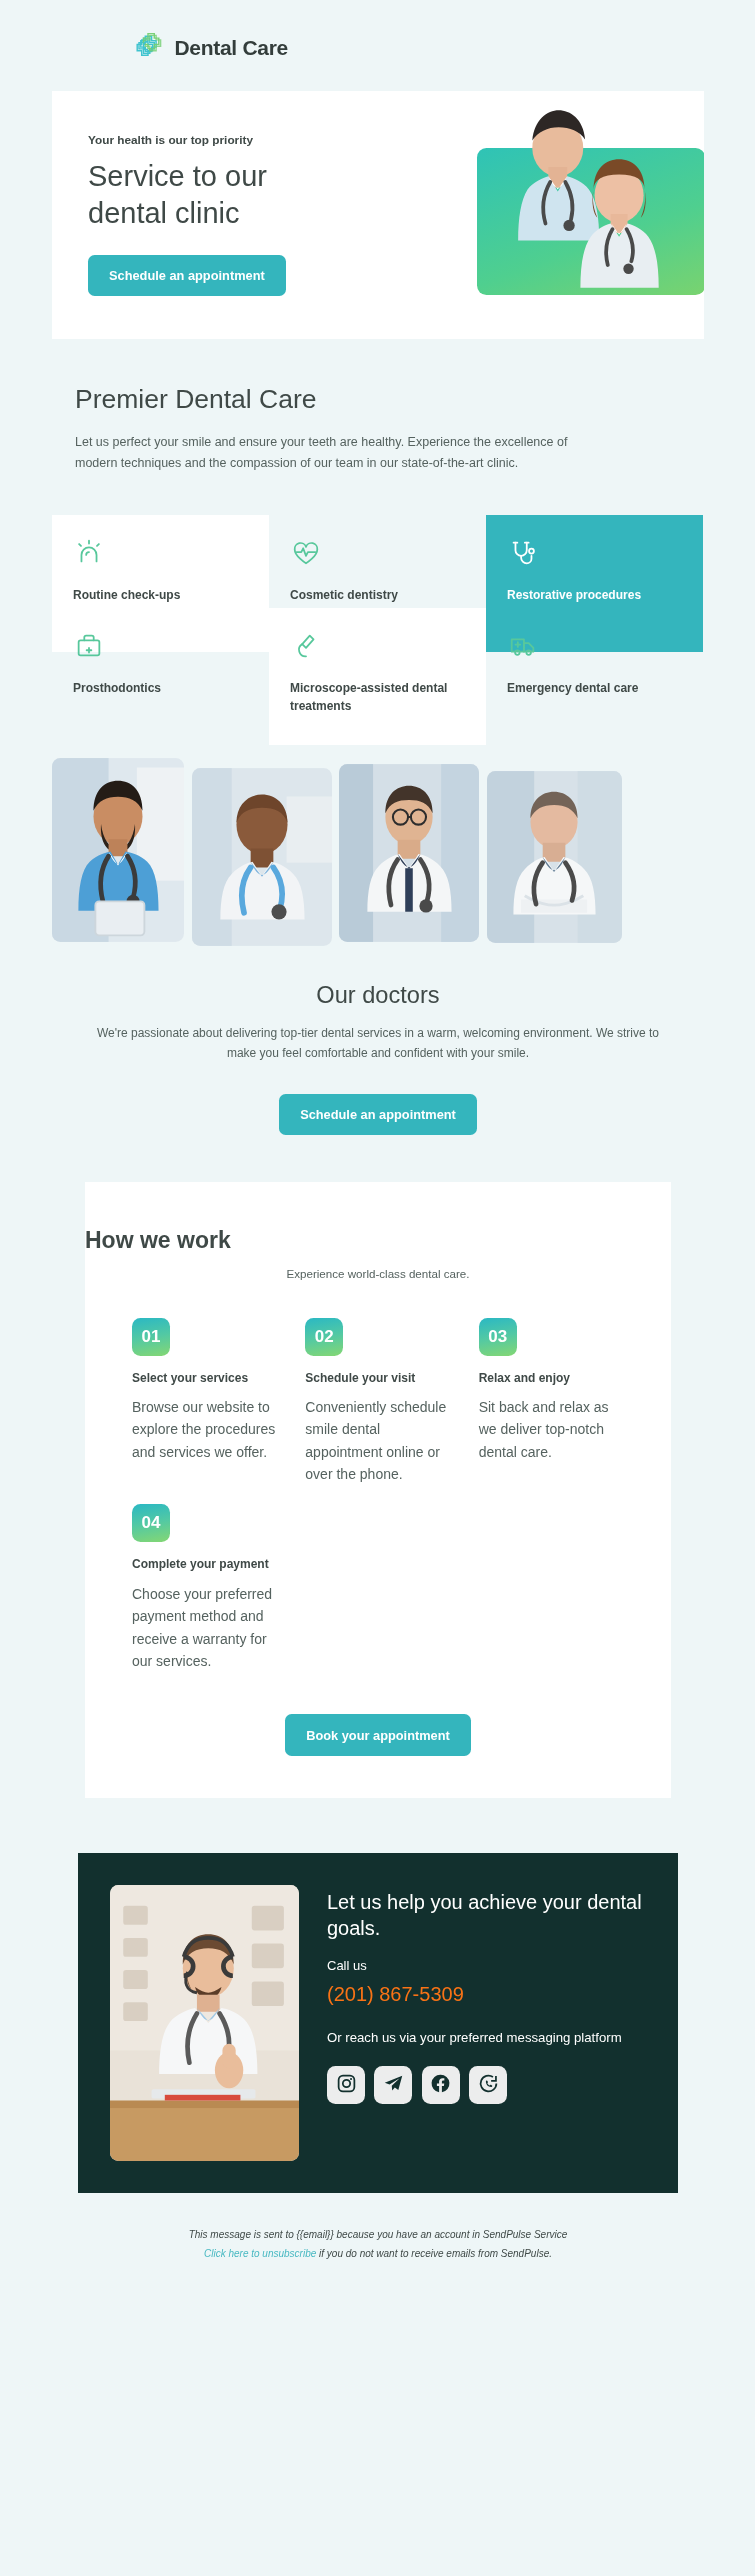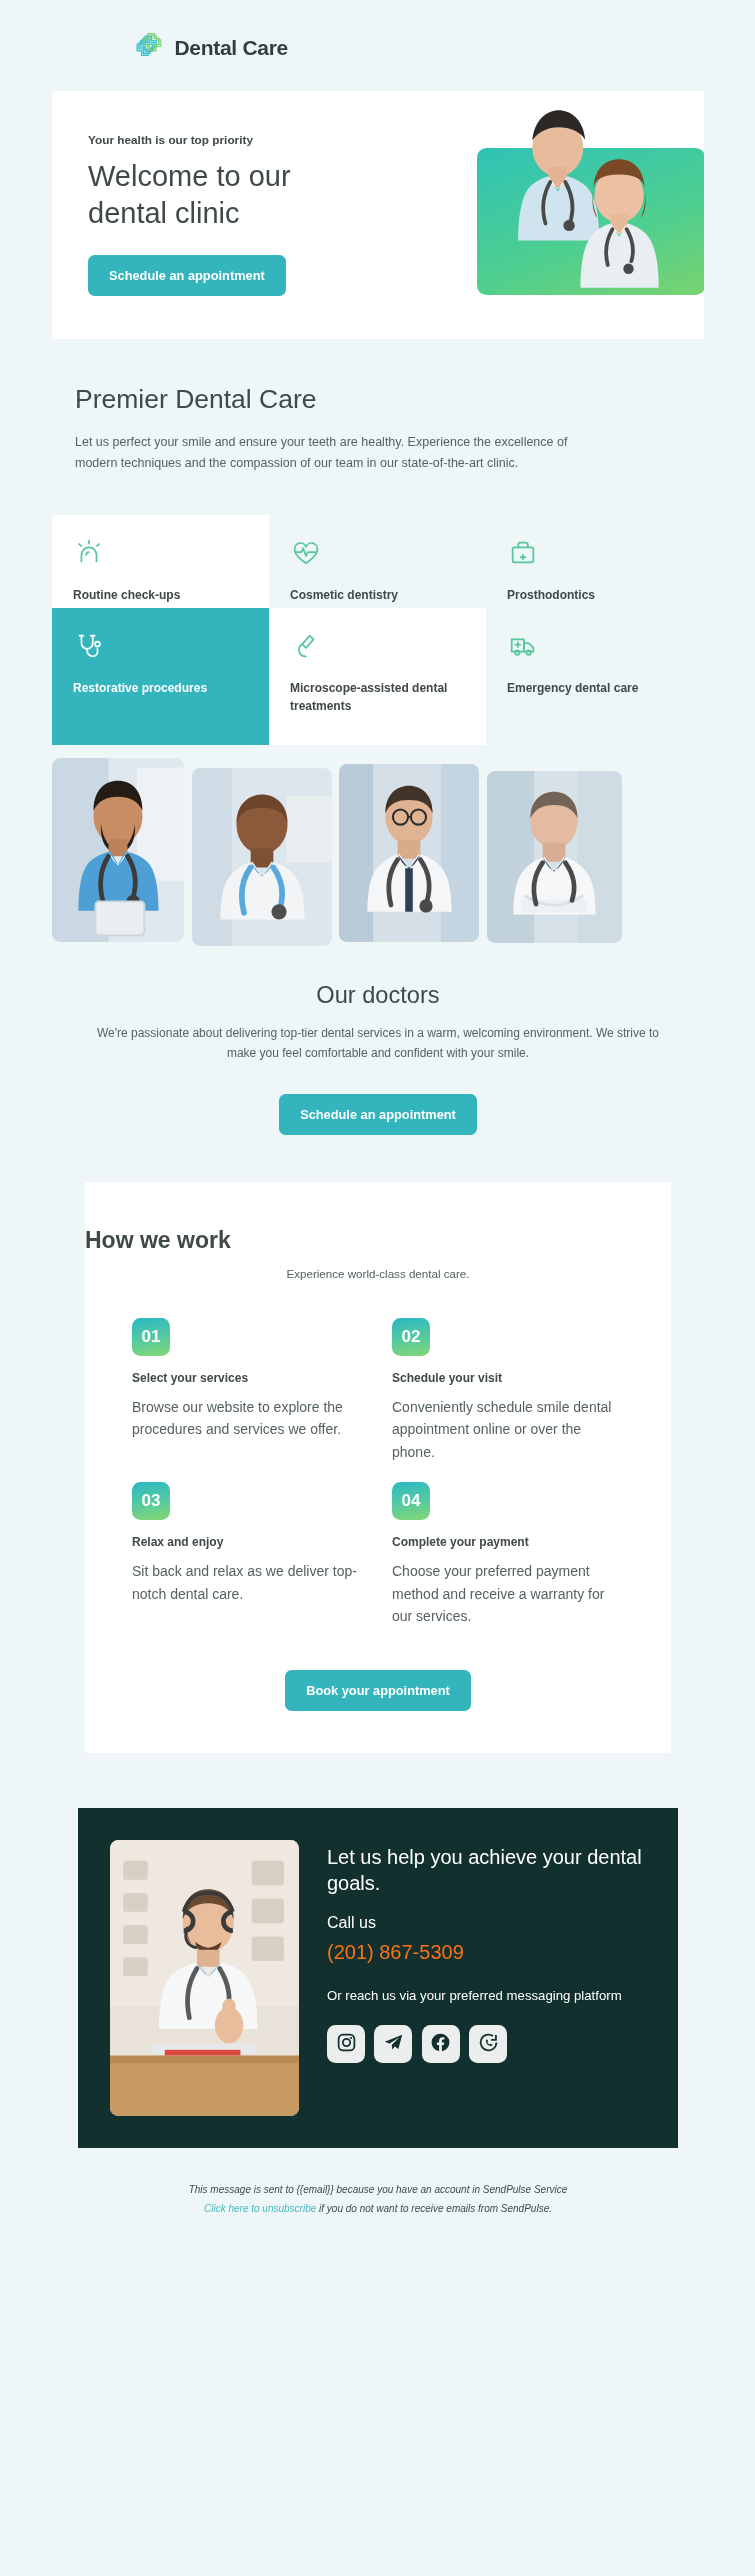--- a/index.html
+++ b/index.html
@@ -181,21 +181,21 @@
     margin-bottom: 12.3px;
   }
   .howwork .sub {
     font-size: 11.6px;
     color: #55625f;
     text-align: center;
     margin-bottom: 38px;
   }
   .steps {
     display: grid;
-    grid-template-columns: 1fr 1fr;
+    grid-template-columns: 1fr 1fr 1fr;
     row-gap: 19px;
     column-gap: 28px;
     padding: 0 47px;
   }
   .step-badge {
     width: 38px; height: 38px;
     border-radius: 8.5px;
     background: linear-gradient(170deg,#2ab8c4 0%, #53c9a3 50%, #84d773 100%);
     color: #ffffff;
     font-size: 17px;
@@ -237,21 +237,21 @@
   }
   .contact-right { padding-top: 3.8px; }
   .contact h2 {
     font-size: 20px;
     line-height: 1.32;
     color: #ffffff;
     font-weight: normal;
     margin-bottom: 17px;
   }
   .call-us {
-    font-size: 16px;
+    font-size: 13px;
     color: #ffffff;
     margin-bottom: 9.4px;
   }
   .phone {
     font-size: 20px;
     color: #f97316;
     margin-bottom: 23px;
   }
   .reach {
     font-size: 13.2px;
@@ -309,21 +309,21 @@
         </svg>
       </span>
       <span class="logo-text">Dental Care</span>
     </div>
   </div>
 
   <div class="hero">
     <div class="hero-left">
       <div class="hero-kicker">Your health is our top priority</div>
       <div class="hero-title">
-        <span>Welcome to our</span><br>
+        <span>Service to our</span><br>
         <span>dental clinic</span>
       </div>
       <button class="btn">Schedule an appointment</button>
     </div>
     <div class="hero-right">
       <div class="hero-photo-bg"></div>
       <svg width="267" height="248" viewBox="0 0 283 262" style="position:absolute;left:0;top:0">
         <defs>
           <clipPath id="heroclip">
               <rect x="0" y="0" width="283" height="262"></rect>
@@ -386,48 +386,48 @@
                 <stop offset="1" stop-color="#84d773"></stop>
               </linearGradient>
             </defs>
           <path d="M17 28S5 20.5 5 13.2A6.2 6.2 0 0 1 17 10.5 6.2 6.2 0 0 1 29 13.2C29 20.5 17 28 17 28z"></path>
           <path d="M7 16h5l2-4 3 8 2-4h8"></path>
         </svg>
       </span>
       <div class="svc-label">Cosmetic dentistry</div>
     </div>
 
+    <div class="svc accent">
+      <span>
+        <svg class="svc-icon" width="32" height="32" viewBox="0 0 34 34" fill="none" stroke="#ffffff" stroke-width="1.9" stroke-linecap="round" stroke-linejoin="round">
+          <path d="M9 6v8a6 6 0 0 0 12 0V6"></path>
+          <path d="M7 6h4M19 6h4"></path>
+          <path d="M15 20v2a6 6 0 0 0 6 6 5 5 0 0 0 5-5v-3"></path>
+          <circle cx="26" cy="15" r="2.6"></circle>
+        </svg>
+      </span>
+      <div class="svc-label">Restorative procedures</div>
+    </div>
+
     <div class="svc clear">
       <span>
         <svg class="svc-icon" width="32" height="32" viewBox="0 0 34 34" fill="none" stroke="url(#g3)" stroke-width="1.9" stroke-linecap="round" stroke-linejoin="round">
           <defs>
               <linearGradient id="g3" x1="0" y1="34" x2="34" y2="0">
                 <stop offset="0" stop-color="#2ab8c4"></stop>
                 <stop offset="1" stop-color="#84d773"></stop>
               </linearGradient>
             </defs>
           <rect x="6" y="11" width="22" height="16" rx="2"></rect>
           <path d="M12 11V8a2 2 0 0 1 2-2h6a2 2 0 0 1 2 2v3"></path>
           <path d="M6 17h22"></path>
           <path d="M17 19v5M14.5 21.5h5"></path>
         </svg>
       </span>
       <div class="svc-label">Prosthodontics</div>
-    </div>
-
-    <div class="svc accent">
-      <span>
-        <svg class="svc-icon" width="32" height="32" viewBox="0 0 34 34" fill="none" stroke="#ffffff" stroke-width="1.9" stroke-linecap="round" stroke-linejoin="round">
-          <path d="M9 6v8a6 6 0 0 0 12 0V6"></path>
-          <path d="M7 6h4M19 6h4"></path>
-          <path d="M15 20v2a6 6 0 0 0 6 6 5 5 0 0 0 5-5v-3"></path>
-          <circle cx="26" cy="15" r="2.6"></circle>
-        </svg>
-      </span>
-      <div class="svc-label">Restorative procedures</div>
     </div>
 
     <div class="svc white">
       <span>
         <svg class="svc-icon" width="32" height="32" viewBox="0 0 34 34" fill="none" stroke="url(#g4)" stroke-width="1.9" stroke-linecap="round" stroke-linejoin="round">
           <defs>
               <linearGradient id="g4" x1="0" y1="34" x2="34" y2="0">
                 <stop offset="0" stop-color="#2ab8c4"></stop>
                 <stop offset="1" stop-color="#84d773"></stop>
               </linearGradient>

